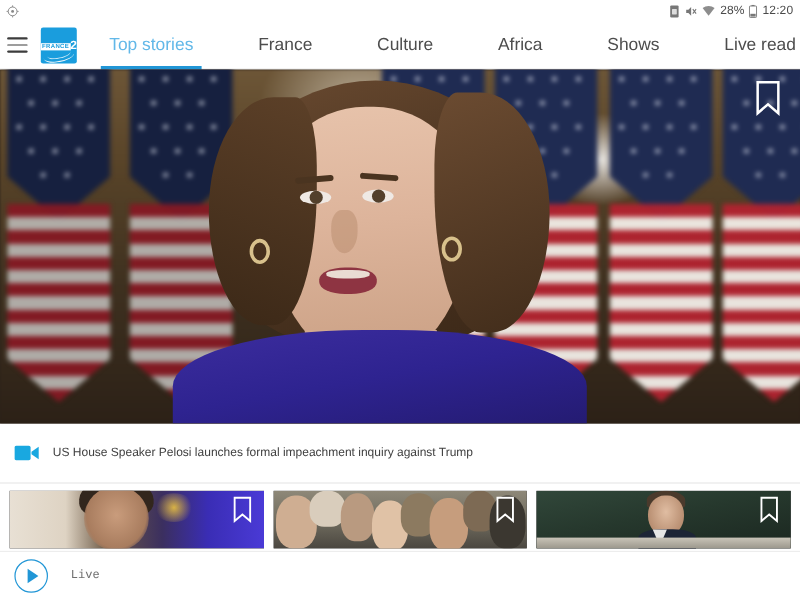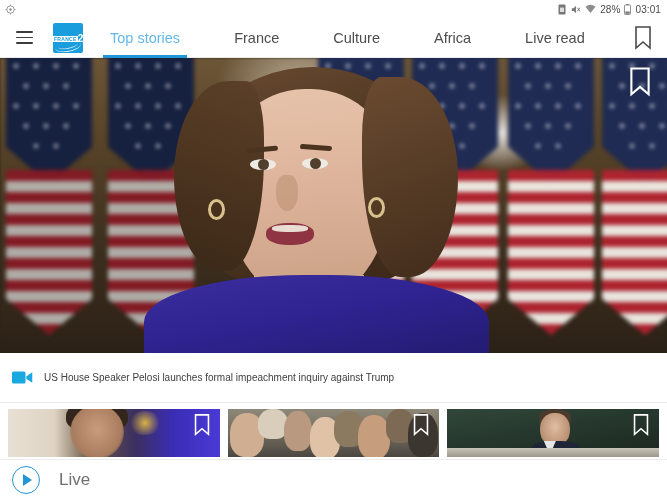--- a/index.html
+++ b/index.html
@@ -257,21 +257,21 @@
     border:1.6px solid #2196d6;
     display:flex; align-items:center; justify-content:center;
     cursor:pointer; flex:0 0 auto;
   }
   .playbtn .tri {
     width:0; height:0; margin-left:2px;
     border-left:9px solid #2196d6;
     border-top:6px solid transparent;
     border-bottom:6px solid transparent;
   }
-  .live-label { font-size:17px; color:#6f6f6f; margin-left:19px; }
+  .live-label { font-size:10px; color:#6f6f6f; margin-left:19px;font-family:Liberation Mono, monospace; }
 </style>
 </head>
 <body>
 
 <div id="app">
 
   <div class="statusbar">
     <div class="sb-left">
       <svg class="sb-icon" width="11" height="11" viewBox="0 0 24 24">
         <circle cx="12" cy="12" r="8" fill="none" stroke="#888" stroke-width="1.8"></circle>
@@ -291,21 +291,21 @@
       </svg>
       <svg class="sb-icon" width="11" height="10" viewBox="0 0 24 22">
         <path d="M12 20 L1 6 A18 18 0 0 1 23 6 Z" fill="#8d8d8d"></path>
       </svg>
       <span class="txt">28%</span>
       <svg class="sb-icon" width="7" height="11" viewBox="0 0 14 22">
         <rect x="4.5" y="0" width="5" height="2" fill="#777"></rect>
         <rect x="1" y="2" width="12" height="19" rx="1.5" fill="none" stroke="#777" stroke-width="1.6"></rect>
         <rect x="2.6" y="15" width="8.8" height="4.6" fill="#777"></rect>
       </svg>
-      <span class="txt">03:01</span>
+      <span class="txt">12:20</span>
     </div>
   </div>
 
   <div class="navbar">
 
     <div class="hamburger">
       <span></span>
         <span></span>
         <span></span>
     </div>
@@ -322,20 +322,23 @@
         <span>Top stories</span>
       </div>
       <div class="tab">
         <span>France</span>
       </div>
       <div class="tab">
         <span>Culture</span>
       </div>
       <div class="tab">
         <span>Africa</span>
+      </div>
+      <div class="tab">
+        <span>Shows</span>
       </div>
       <div class="tab">
         <span>Live read</span>
       </div>
     </div>
 
     <div class="bookmark-nav">
 
       <svg width="20" height="26" viewBox="0 0 20 26">
         <path d="M3 2h14v21l-7-6-7 6V2z" fill="none" stroke="#4a4a4a" stroke-width="1.6"></path>

